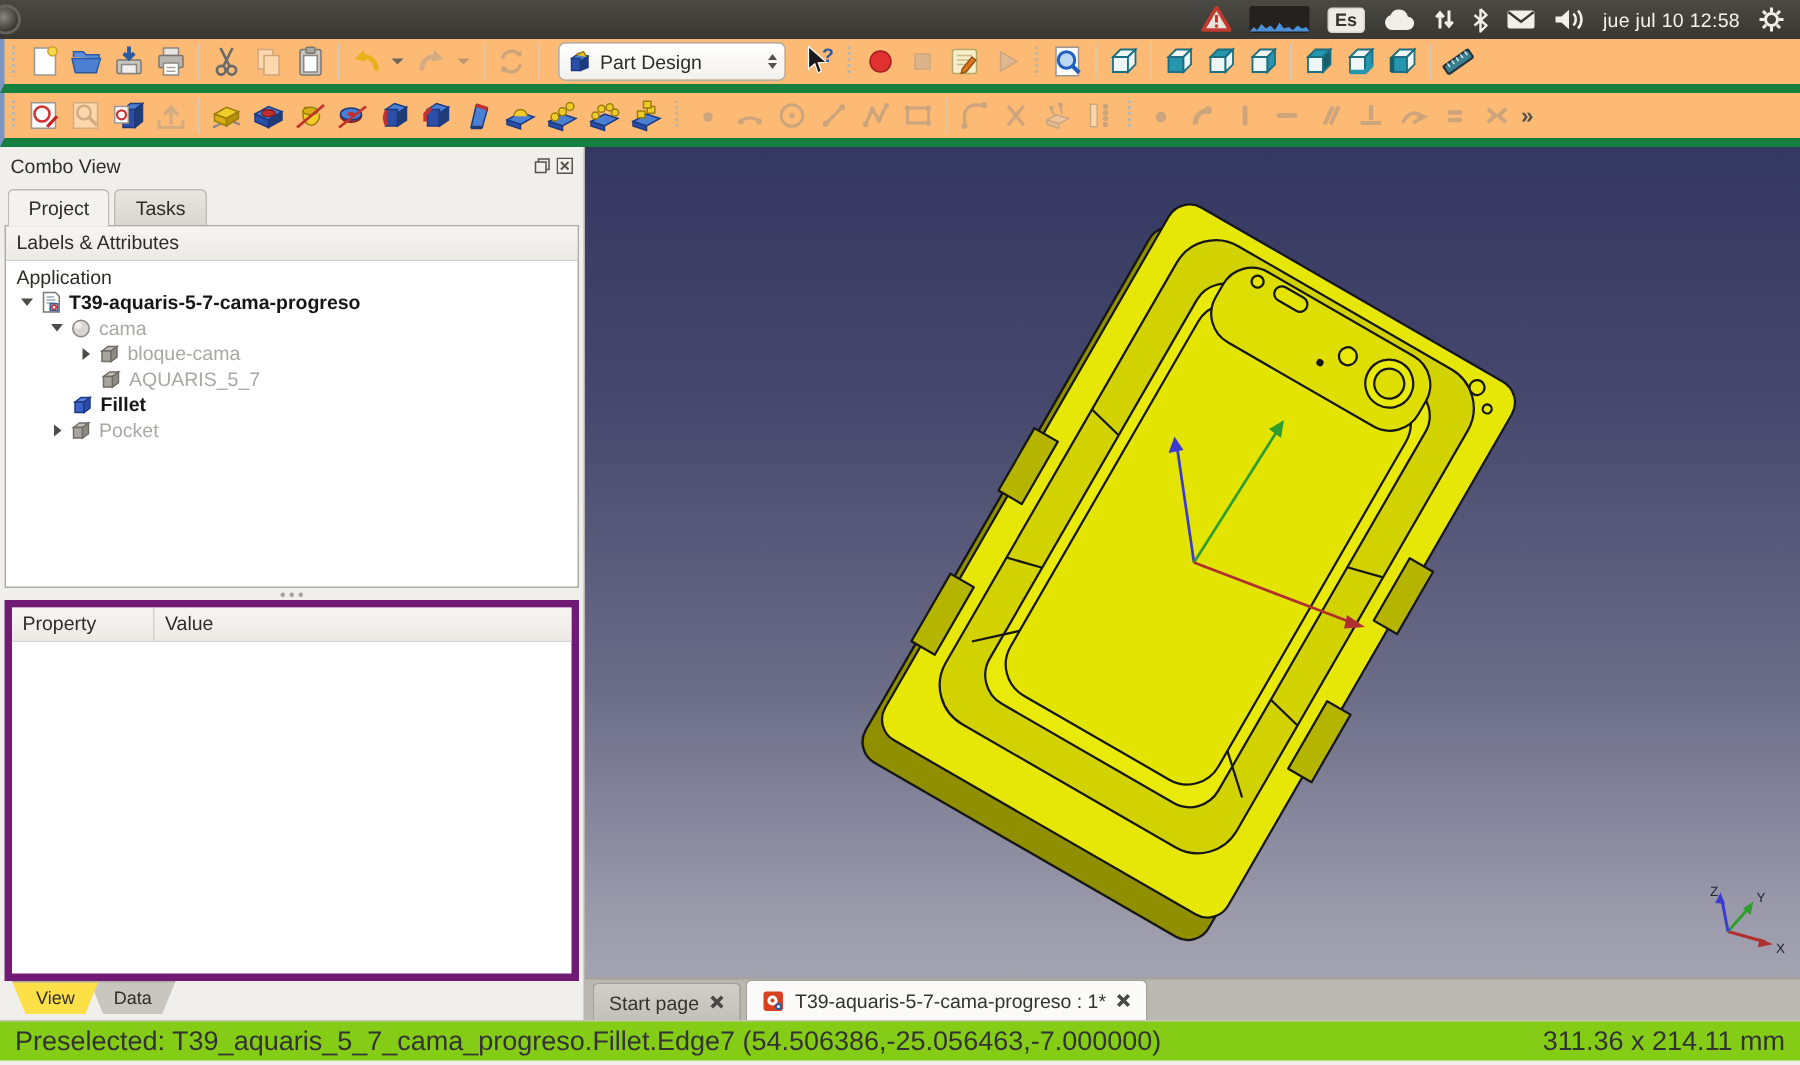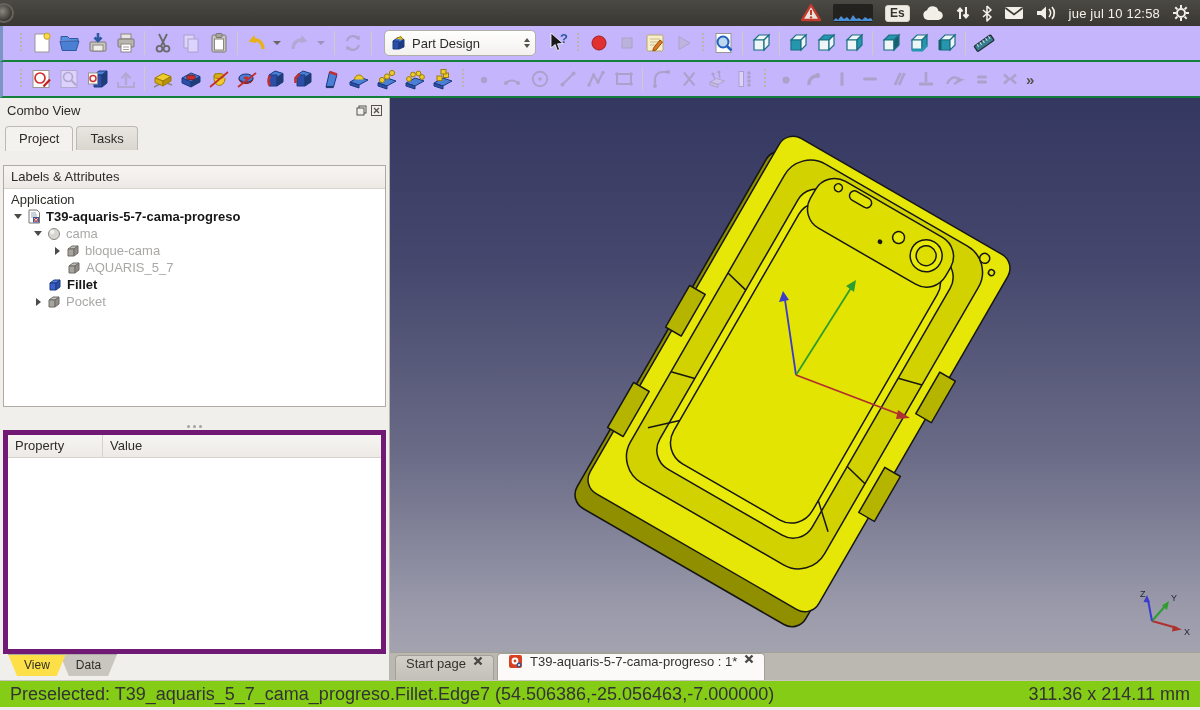--- a/index.html
+++ b/index.html
@@ -6,42 +6,42 @@
   html,body{width:1200px;height:710px;overflow:hidden;font-family:"Liberation Sans",sans-serif;background:#f0eeec}
   svg{display:block}
   
   .top-panel{height:26px;background:linear-gradient(#4b4944,#393732);color:#efece6;display:flex;align-items:center;font-size:13px;position:relative}
   .tp-left{width:20px;height:20px;margin-left:-6px;border-radius:50%;background:radial-gradient(circle at 40% 40%,#8a8780,#3a3833 70%);border:2px solid #66635c}
   .tp-right{margin-left:auto;display:flex;align-items:center;gap:12px;padding-right:10px}
   .tp-clock{color:#f5f2ea;letter-spacing:.2px}
   .kbd-box{border:1px solid #d8d4cc;border-radius:3px;padding:0 4px;font-size:12px;font-weight:bold;background:#efece6;color:#35332e;line-height:15px}
   .sysmon{width:40px;height:18px;background:#23221f;border-radius:2px;display:flex;align-items:flex-end;overflow:hidden}
   
-  .tbrow{height:36px;display:flex;align-items:center;background:#c4b5fd;border-bottom:2px solid #15803d;border-left:3px solid #7b95c4;padding-left:12px}
+  .tbrow{height:36px;display:flex;align-items:center;background:#fdba74;border-bottom:6px solid #15803d;border-left:3px solid #7b95c4;padding-left:0}
   .grip{width:7px;height:20px;margin:0 3px;background:repeating-linear-gradient(#b9b6b0 0 2px,transparent 2px 4px);background-size:2px 100%;background-repeat:no-repeat;background-position:2px 0}
   .tb{width:28px;height:28px;display:flex;align-items:center;justify-content:center;border-radius:3px}
   .tb.narrow{width:16px}
   .sep{width:1px;height:24px;background:#cfccc6;margin:0 4px}
   .dis{opacity:.42;filter:grayscale(.9)}
   .drop{width:0;height:0;border-left:4px solid transparent;border-right:4px solid transparent;border-top:4px solid #6a675f;margin-left:-3px}
   .combo{display:flex;align-items:center;height:26px;border:1px solid #b2afa8;border-radius:5px;background:linear-gradient(#ffffff,#f3f1ee);padding:0 5px;width:152px;margin:0 8px;font-size:13px;color:#2c2c2c;gap:5px}
   .combo .spin{margin-left:auto;display:flex;flex-direction:column;gap:2px;align-items:center}
   .spin i{width:0;height:0;border-left:3.5px solid transparent;border-right:3.5px solid transparent;display:block}
   .spin .up{border-bottom:4px solid #55524c}
   .spin .dn{border-top:4px solid #55524c}
   .overflow{font-size:15px;font-weight:bold;color:#55524c;margin-left:2px}
   
   .main{display:flex;height:582px}
   .left-panel{width:390px;background:#f1efec;display:flex;flex-direction:column;border-right:1px solid #b9b6b0}
   .panel-title{height:24px;display:flex;align-items:center;padding:0 7px;font-size:13px;color:#2e2c28}
   .panel-title .btns{margin-left:auto;display:flex;gap:4px}
   .cv-tabs{height:28px;display:flex;align-items:flex-end;padding-left:5px}
   .cv-tab{padding:4px 13px 4px;font-size:13px;color:#2e2c28;border:1px solid #bdbab4;border-bottom:none;border-radius:4px 4px 0 0;background:linear-gradient(#e9e6e1,#d9d6d0);margin-right:3px}
   .cv-tab.active{background:#f4f2ef;position:relative;z-index:2;margin-bottom:-1px;padding-bottom:5px}
-  .tree-wrap{height:242px;margin:15px 3px;border:1px solid #aeaba5;background:#fff;display:flex;flex-direction:column;overflow:hidden}
+  .tree-wrap{height:242px;margin:0 3px;border:1px solid #aeaba5;background:#fff;display:flex;flex-direction:column;overflow:hidden}
   .tree-header{height:23px;background:linear-gradient(#f7f5f2,#edeae6);border-bottom:1px solid #d6d3ce;padding:3px 7px;font-size:13px;color:#2e2c28}
   .tree{font-size:13px;color:#2e2c28;padding-top:2px}
   .trow{height:17px;display:flex;align-items:center;gap:3px;white-space:nowrap}
   .trow .lbl{padding-left:2px}
   .grey{color:#a9a8a6}
   .bold{font-weight:bold;color:#161616}
   .exp{width:12px;display:flex;justify-content:center;flex:none}
   .exp .open{width:0;height:0;border-left:4px solid transparent;border-right:4px solid transparent;border-top:5px solid #4d4b47}
   .exp .closed{width:0;height:0;border-top:4px solid transparent;border-bottom:4px solid transparent;border-left:5px solid #4d4b47}
   .splitter{height:8px;display:flex;align-items:center;justify-content:center;gap:3px}
@@ -51,21 +51,21 @@
   .prop-header div{padding:3px 7px}
   .prop-col1{width:95px;border-right:1px solid #d6d3ce}
   .bottom-tabs{height:26px;display:flex;padding-left:8px;align-items:flex-start;gap:0}
   .btab{clip-path:polygon(0 0,100% 0,calc(100% - 9px) 100%,9px 100%);background:#c9c6c0;padding:3px 16px 4px;font-size:12px;color:#2e2c28;margin-right:-6px;border-top:1px solid #aeaba5}
   .btab.active{background:#fde047;z-index:2;position:relative}
   
   .vp-col{flex:1;display:flex;flex-direction:column;min-width:0}
   .viewport{position:relative;flex:1;background:linear-gradient(180deg,#343760 0%,#45476d 30%,#6b6c87 65%,#9a9aab 92%,#a3a3b0 100%);overflow:hidden}
   .viewport>svg{position:absolute;inset:0}
   .mdi-bar{height:28px;background:#bbb8b2;display:flex;align-items:flex-end;padding-left:5px;border-top:1px solid #a3a09a}
-  .mdi-tab{height:25px;display:flex;align-items:flex-start;gap:7px;padding:0 10px;font-size:13px;background:linear-gradient(#d2cfc9,#c3c0ba);border:1px solid #a3a09a;border-bottom:none;border-radius:4px 4px 0 0;margin-right:3px;color:#34322e}
+  .mdi-tab{height:25px;display:flex;align-items:center;gap:7px;padding:0 10px;font-size:13px;background:linear-gradient(#d2cfc9,#c3c0ba);border:1px solid #a3a09a;border-bottom:none;border-radius:4px 4px 0 0;margin-right:3px;color:#34322e}
   .mdi-tab.active{background:#fbfaf8;height:27px}
   
   .status{height:27px;background:#84cc16;border-top:1px solid #c9c6c0;display:flex;align-items:center;padding:0 10px;font-size:18px;color:#333}
   .status .right{margin-left:auto;color:#333}
 </style>
 </head>
 <body>
 
 <div class="top-panel">
   <div class="tp-left"></div>

